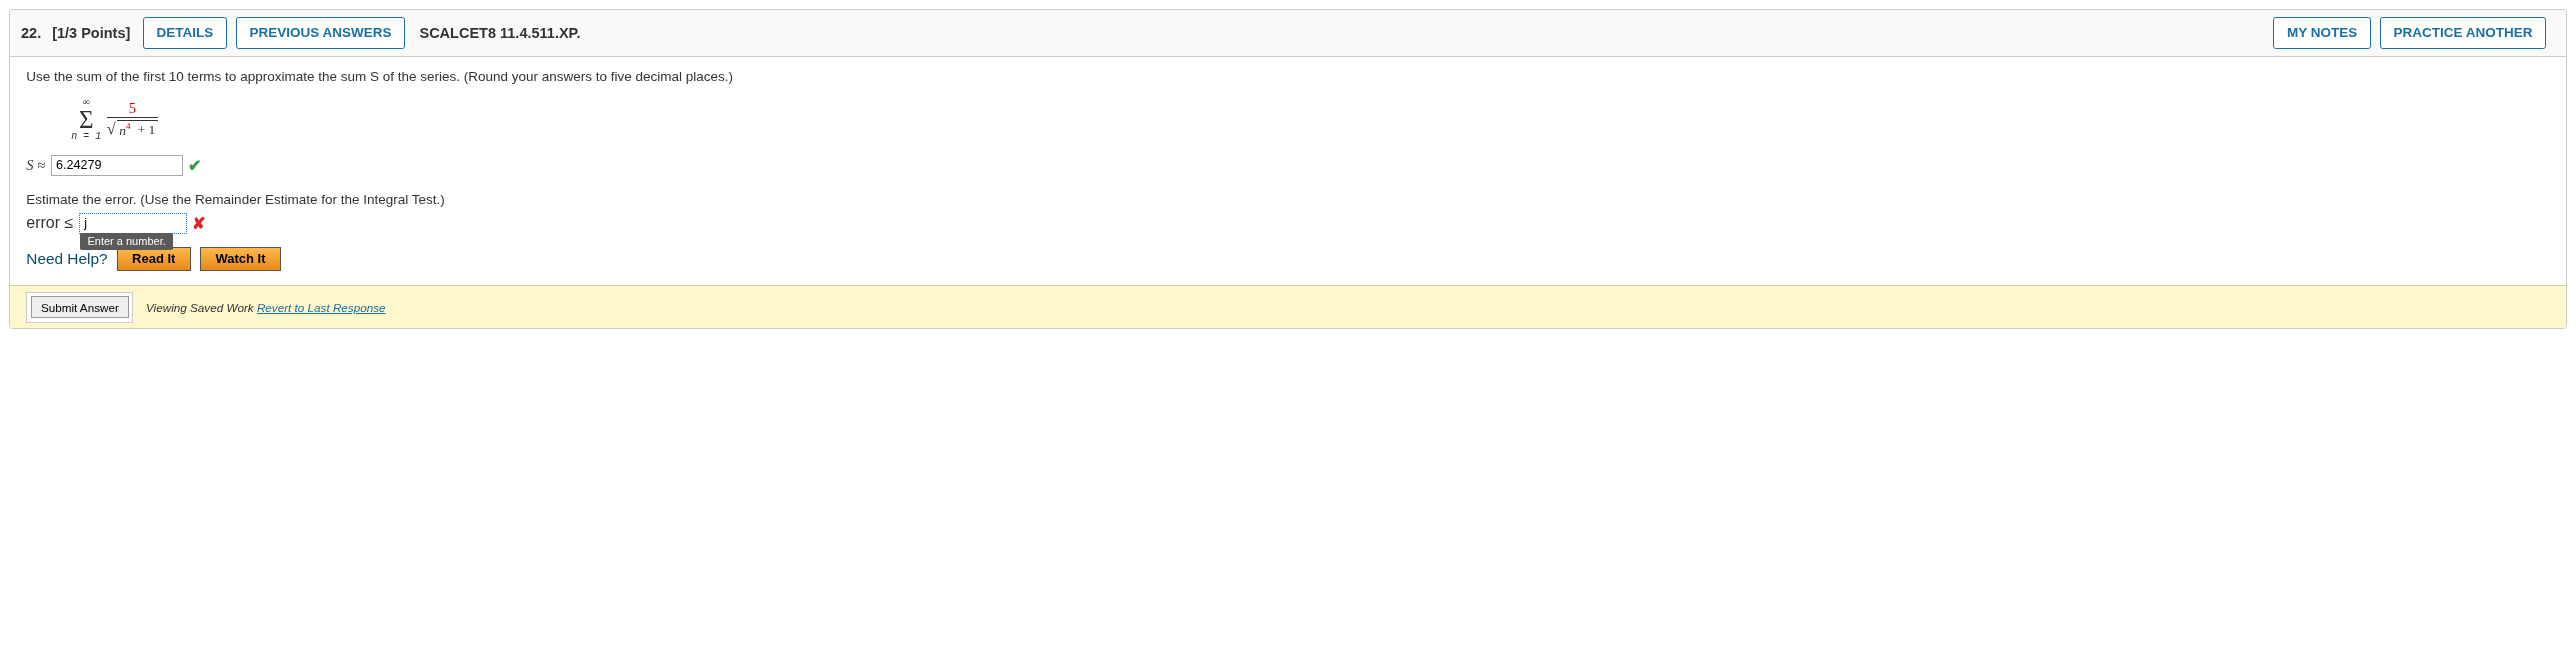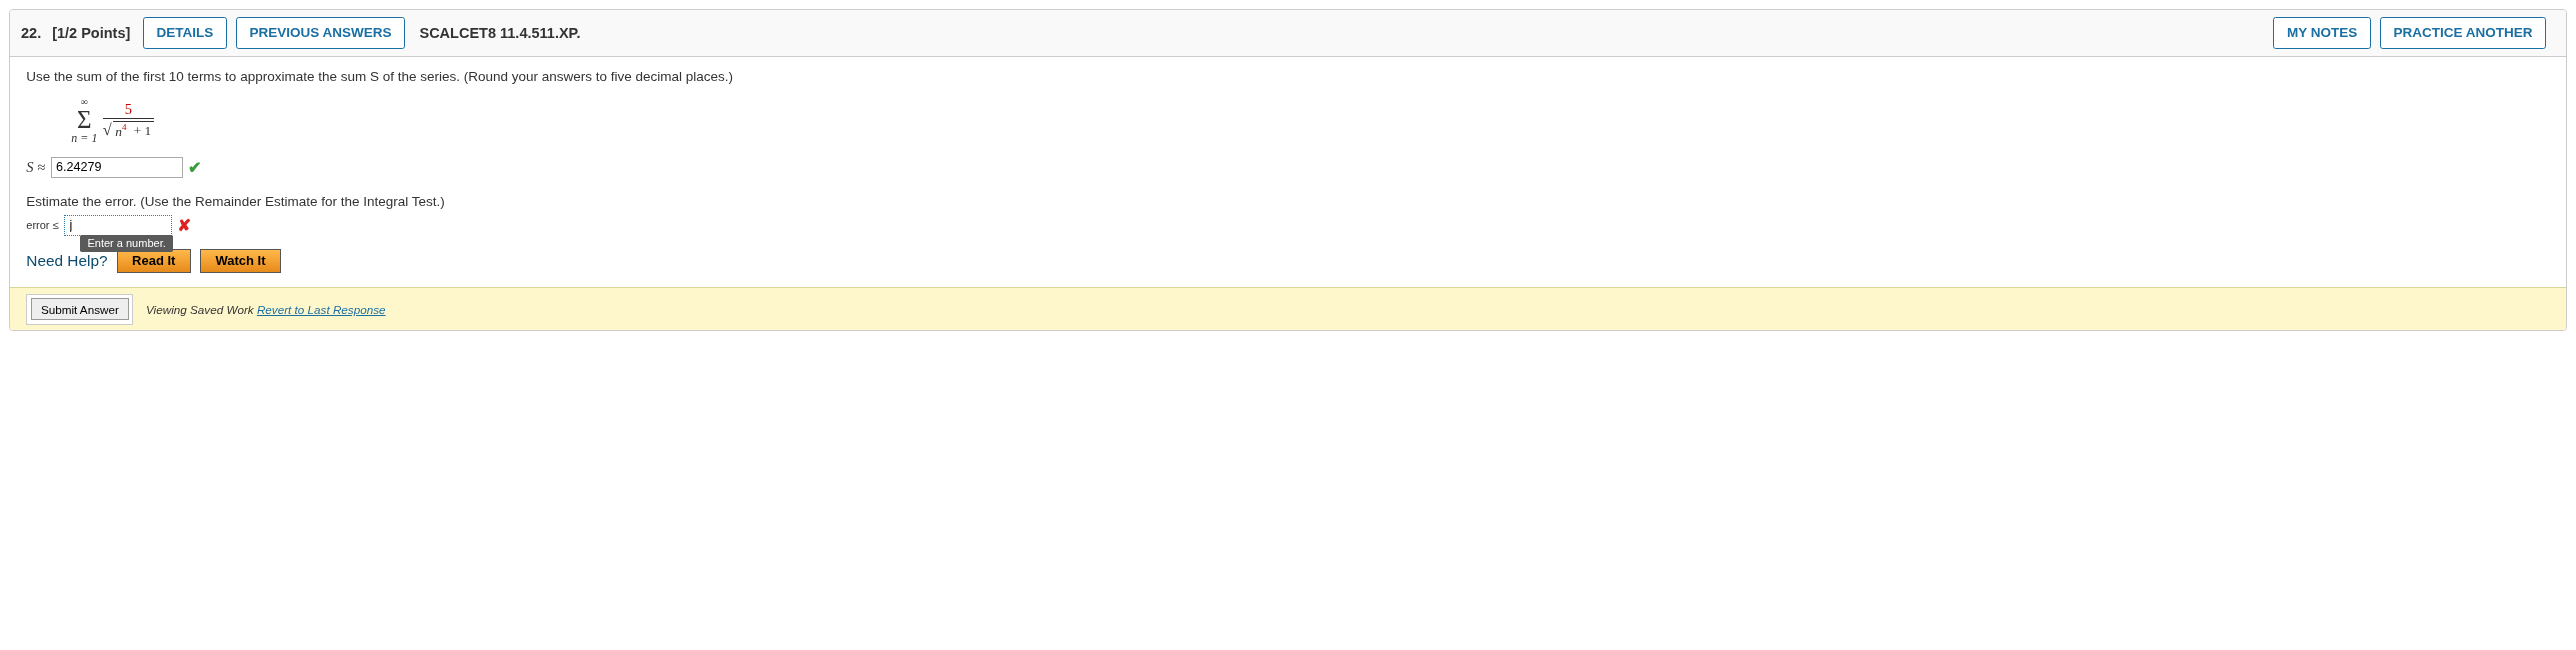--- a/index.html
+++ b/index.html
@@ -17,40 +17,40 @@
 .qbody-wrap { display: flex; flex-direction: column; }
 .side-accent { width: 47px; background: #fff7cc; flex-shrink: 0; }
 .qbody { flex: 1; padding: 12.6px 16.3px 0 16.3px; position: relative; }
 
 .instr { margin-bottom: 12.6px; font-size: 13.5px; }
 
 .formula { display: flex; align-items: center; margin-left: 45px; margin-bottom: 12.6px; font-family: 'Times New Roman', serif; }
 .sigma-col { display: flex; flex-direction: column; align-items: center; line-height: 1; margin-right: 5.4px; }
 .sigma-top { font-size: 10px; }
 .sigma-sym { font-size: 25px; }
-.sigma-bot { font-size: 12px; font-style: italic; }
+.sigma-bot { font-size: 10px; font-style: italic; font-family: Liberation Mono, monospace; }
 .frac { display: inline-flex; flex-direction: column; align-items: center; }
 .frac-num { color: #c00; font-size: 14.5px; padding: 0 5.4px; }
 .frac-bar { border-top: 0.9px solid #333; width: 100%; }
 .frac-den { font-size: 13.5px; padding-top: 1.8px; display: flex; align-items: baseline; }
 .sqrt-sym { font-size: 16.3px; margin-right: 0.9px; }
 .sqrt-arg { border-top: 0.9px solid #333; padding: 0 2.7px; }
 .expn { font-style: italic; }
 .expsup { font-size: 9px; vertical-align: super; color: #c00; }
 .plus1 { margin-left: 3.6px; }
 
 .ansrow { margin-bottom: 16.3px; display: flex; align-items: center; gap: 5.4px; }
 .anslabel { font-style: italic; font-family: 'Times New Roman', serif; font-size: 14.5px; }
 .ansinput { width: 132px; padding: 2.7px 4.5px; border: 0.9px solid #aaa; font-size: 12.6px; }
 .check { color: #3a9d3a; font-size: 16.3px; font-weight: bold; }
 .xmark { color: #d22; font-size: 16.3px; font-weight: bold; }
 
 .instr2 { margin-bottom: 5.4px; font-size: 13.5px; }
 .errrow { display: flex; align-items: center; gap: 5.4px; margin-bottom: 5.4px; position: relative; }
-.errlabel { font-size: 11px; }
+.errlabel { font-size: 16px; }
 .errinput { width: 108px; padding: 2.7px 4.5px; border: 1.8px dotted #2a7ab0; font-size: 12.6px; }
 .tooltip { position: absolute; left: 54px; top: 20px; background: #5a5a5a; color: #fff; font-size: 11px; padding: 2.7px 7.2px; border-radius: 1.8px; white-space: nowrap; }
 .tooltip::before { content: ""; position: absolute; left: -4.5px; top: 5.4px; border: 4.5px solid transparent; border-right-color: #5a5a5a; }
 
 .help-row { display: flex; align-items: center; gap: 9px; margin-top: 12.6px; margin-bottom: 14.5px; }
 .need-help { color: #0c4a6e; font-weight: normal; font-size: 15.4px; }
 .helpbtn { background: linear-gradient(#ffb94a, #e68a1a); border: 0.9px solid #555; color: #000; font-weight: bold; font-size: 13px; padding: 3.6px 14.5px; cursor: pointer; }
 
 .footer-band { background: #fff7cc; border-top: 0.9px solid #d8d49a; padding: 5.4px 9px; display: flex; align-items: center; }
 .submit-wrap { background: #fff; padding: 3.6px; border: 0.9px solid #ccc; margin-right: 12.6px; text-decoration: underline; }
@@ -58,21 +58,21 @@
 .saved-text { font-style: italic; font-size: 11.7px; }
 .revert-link { color: #1a6fa3; text-decoration: underline; cursor: pointer; }
 </style>
 </head>
 <body>
 
 <div class="question">
 
   <div class="qheader">
     <span class="qnum">22.</span>
-    <span class="qpoints">[1/2 Points]</span>
+    <span class="qpoints">[1/3 Points]</span>
     <button class="hbtn">DETAILS</button>
     <button class="hbtn">PREVIOUS ANSWERS</button>
     <span class="qref">SCALCET8 11.4.511.XP.</span>
     <span class="spacer"></span>
     <button class="hbtn">MY NOTES</button>
     <button class="hbtn">PRACTICE ANOTHER</button>
   </div>
 
   <div class="qbody-wrap">
     <div class="side-accent"></div>

